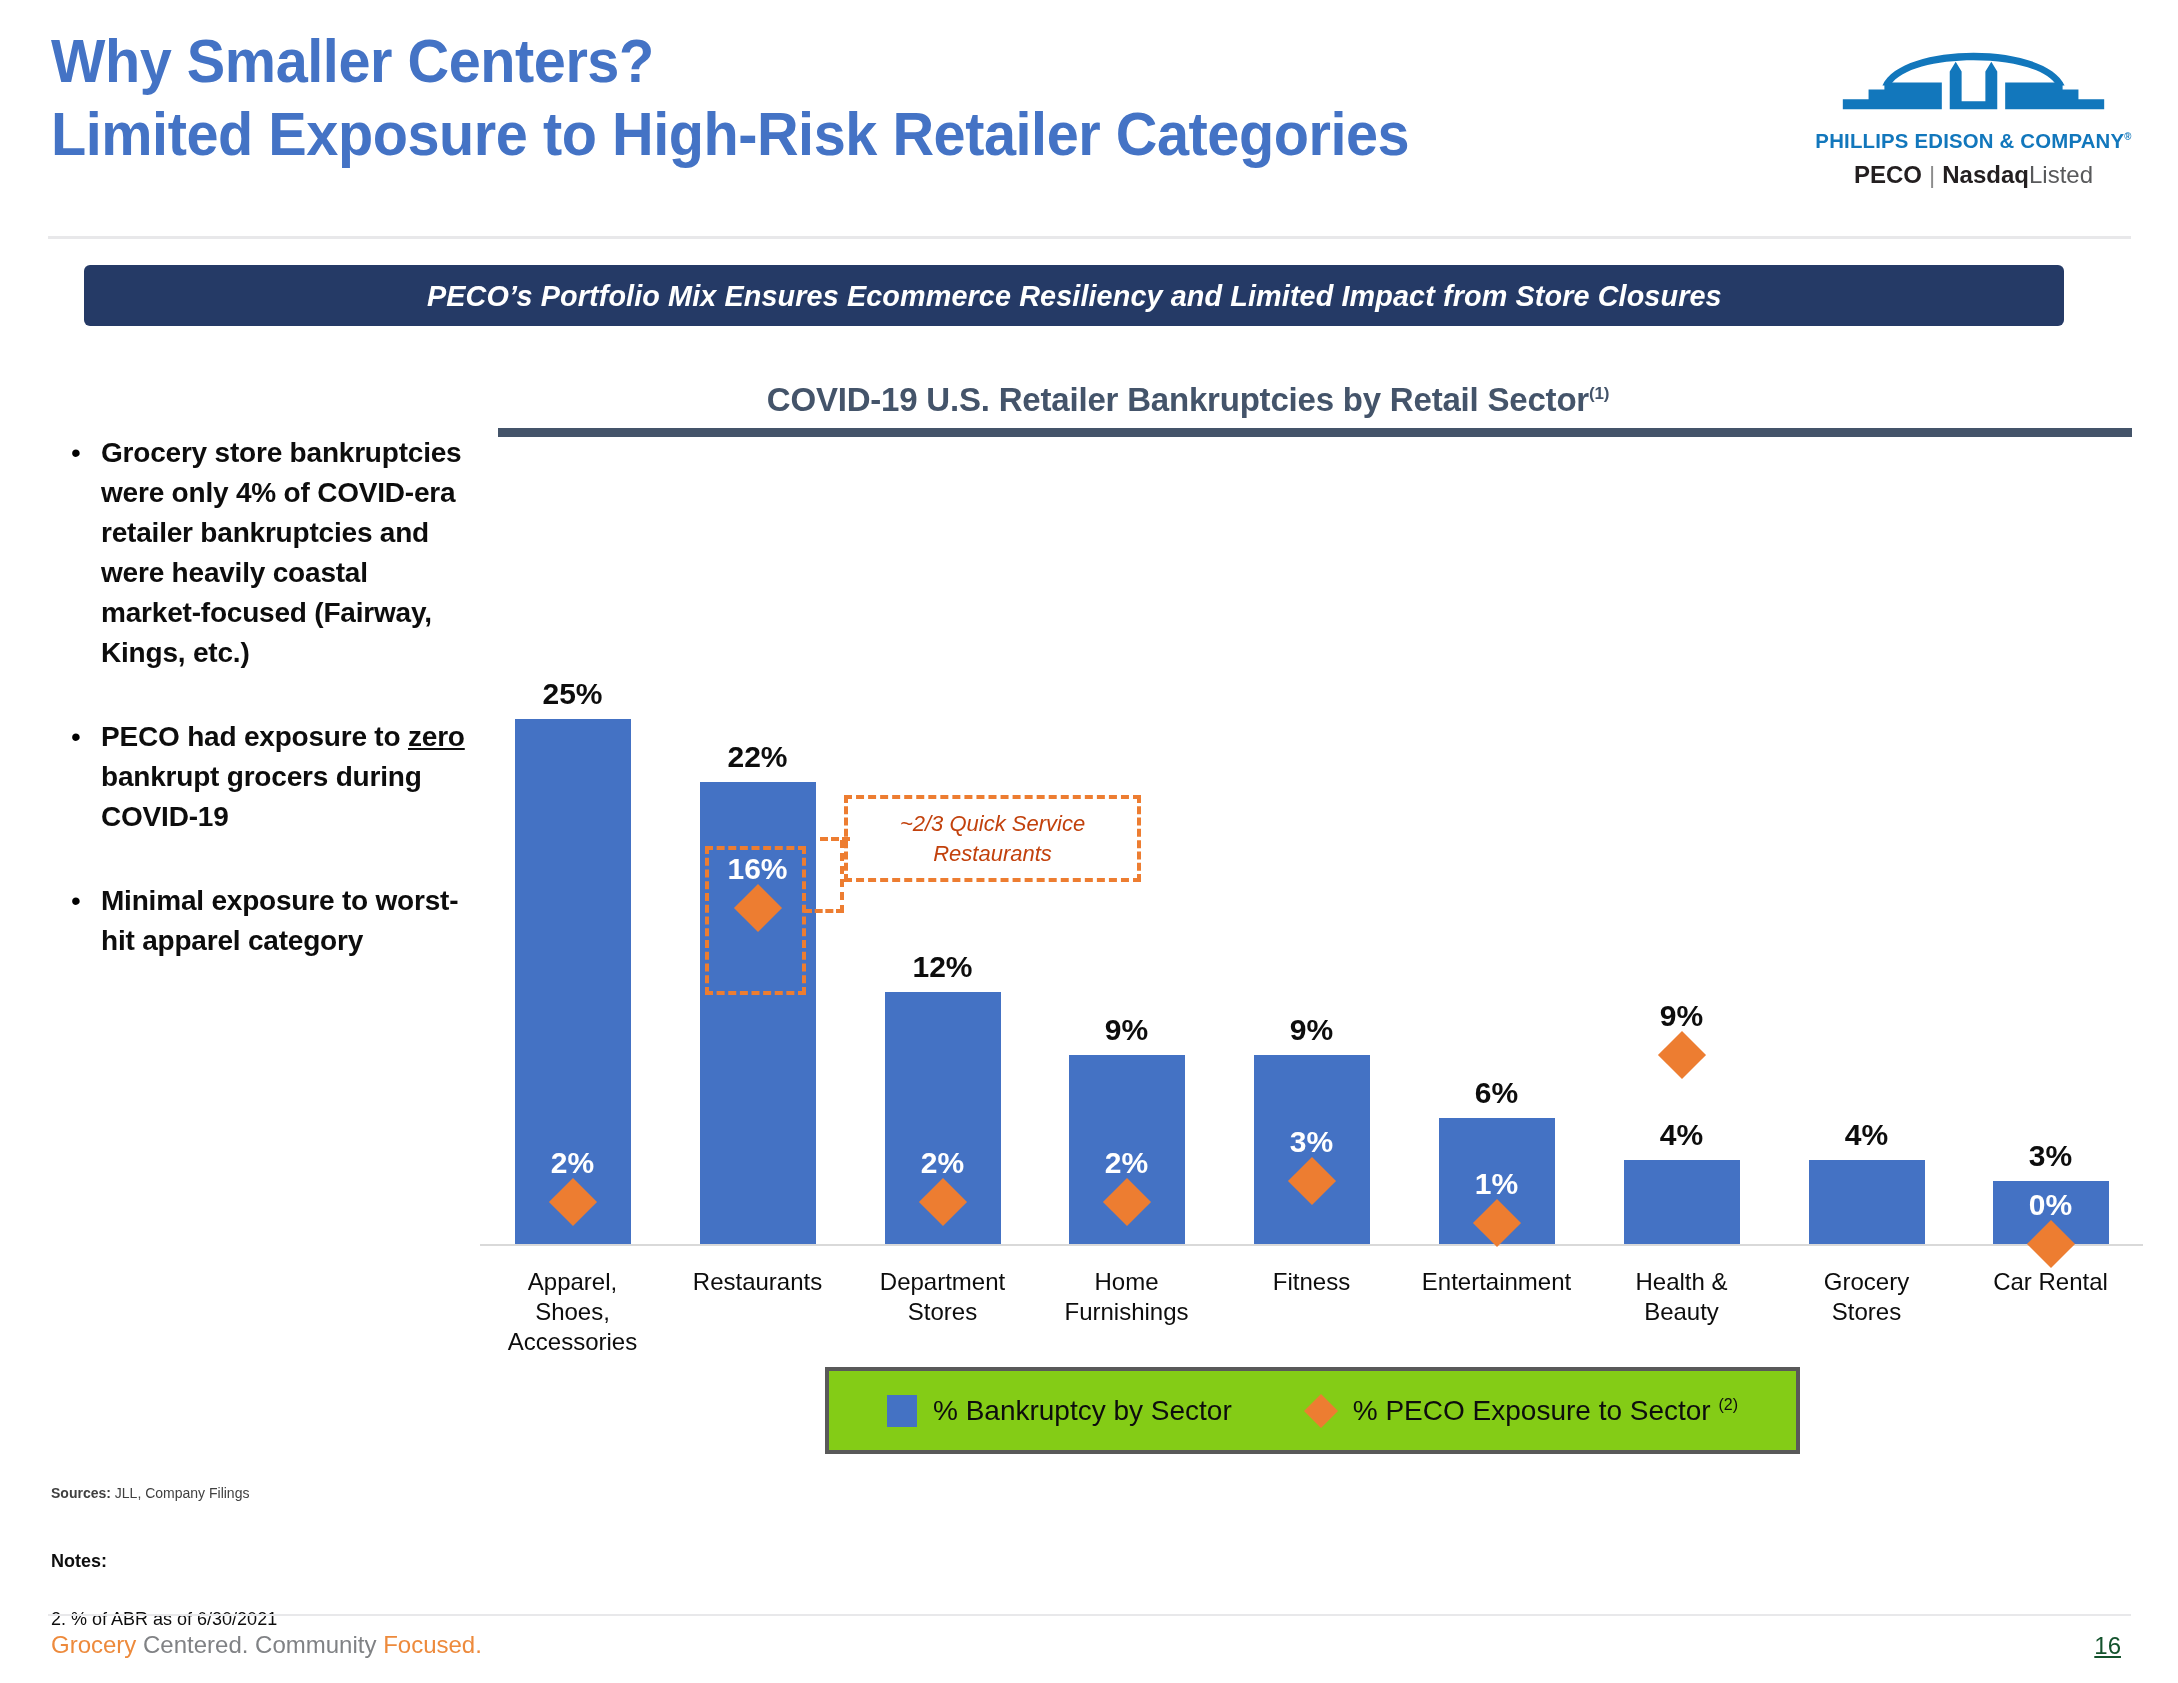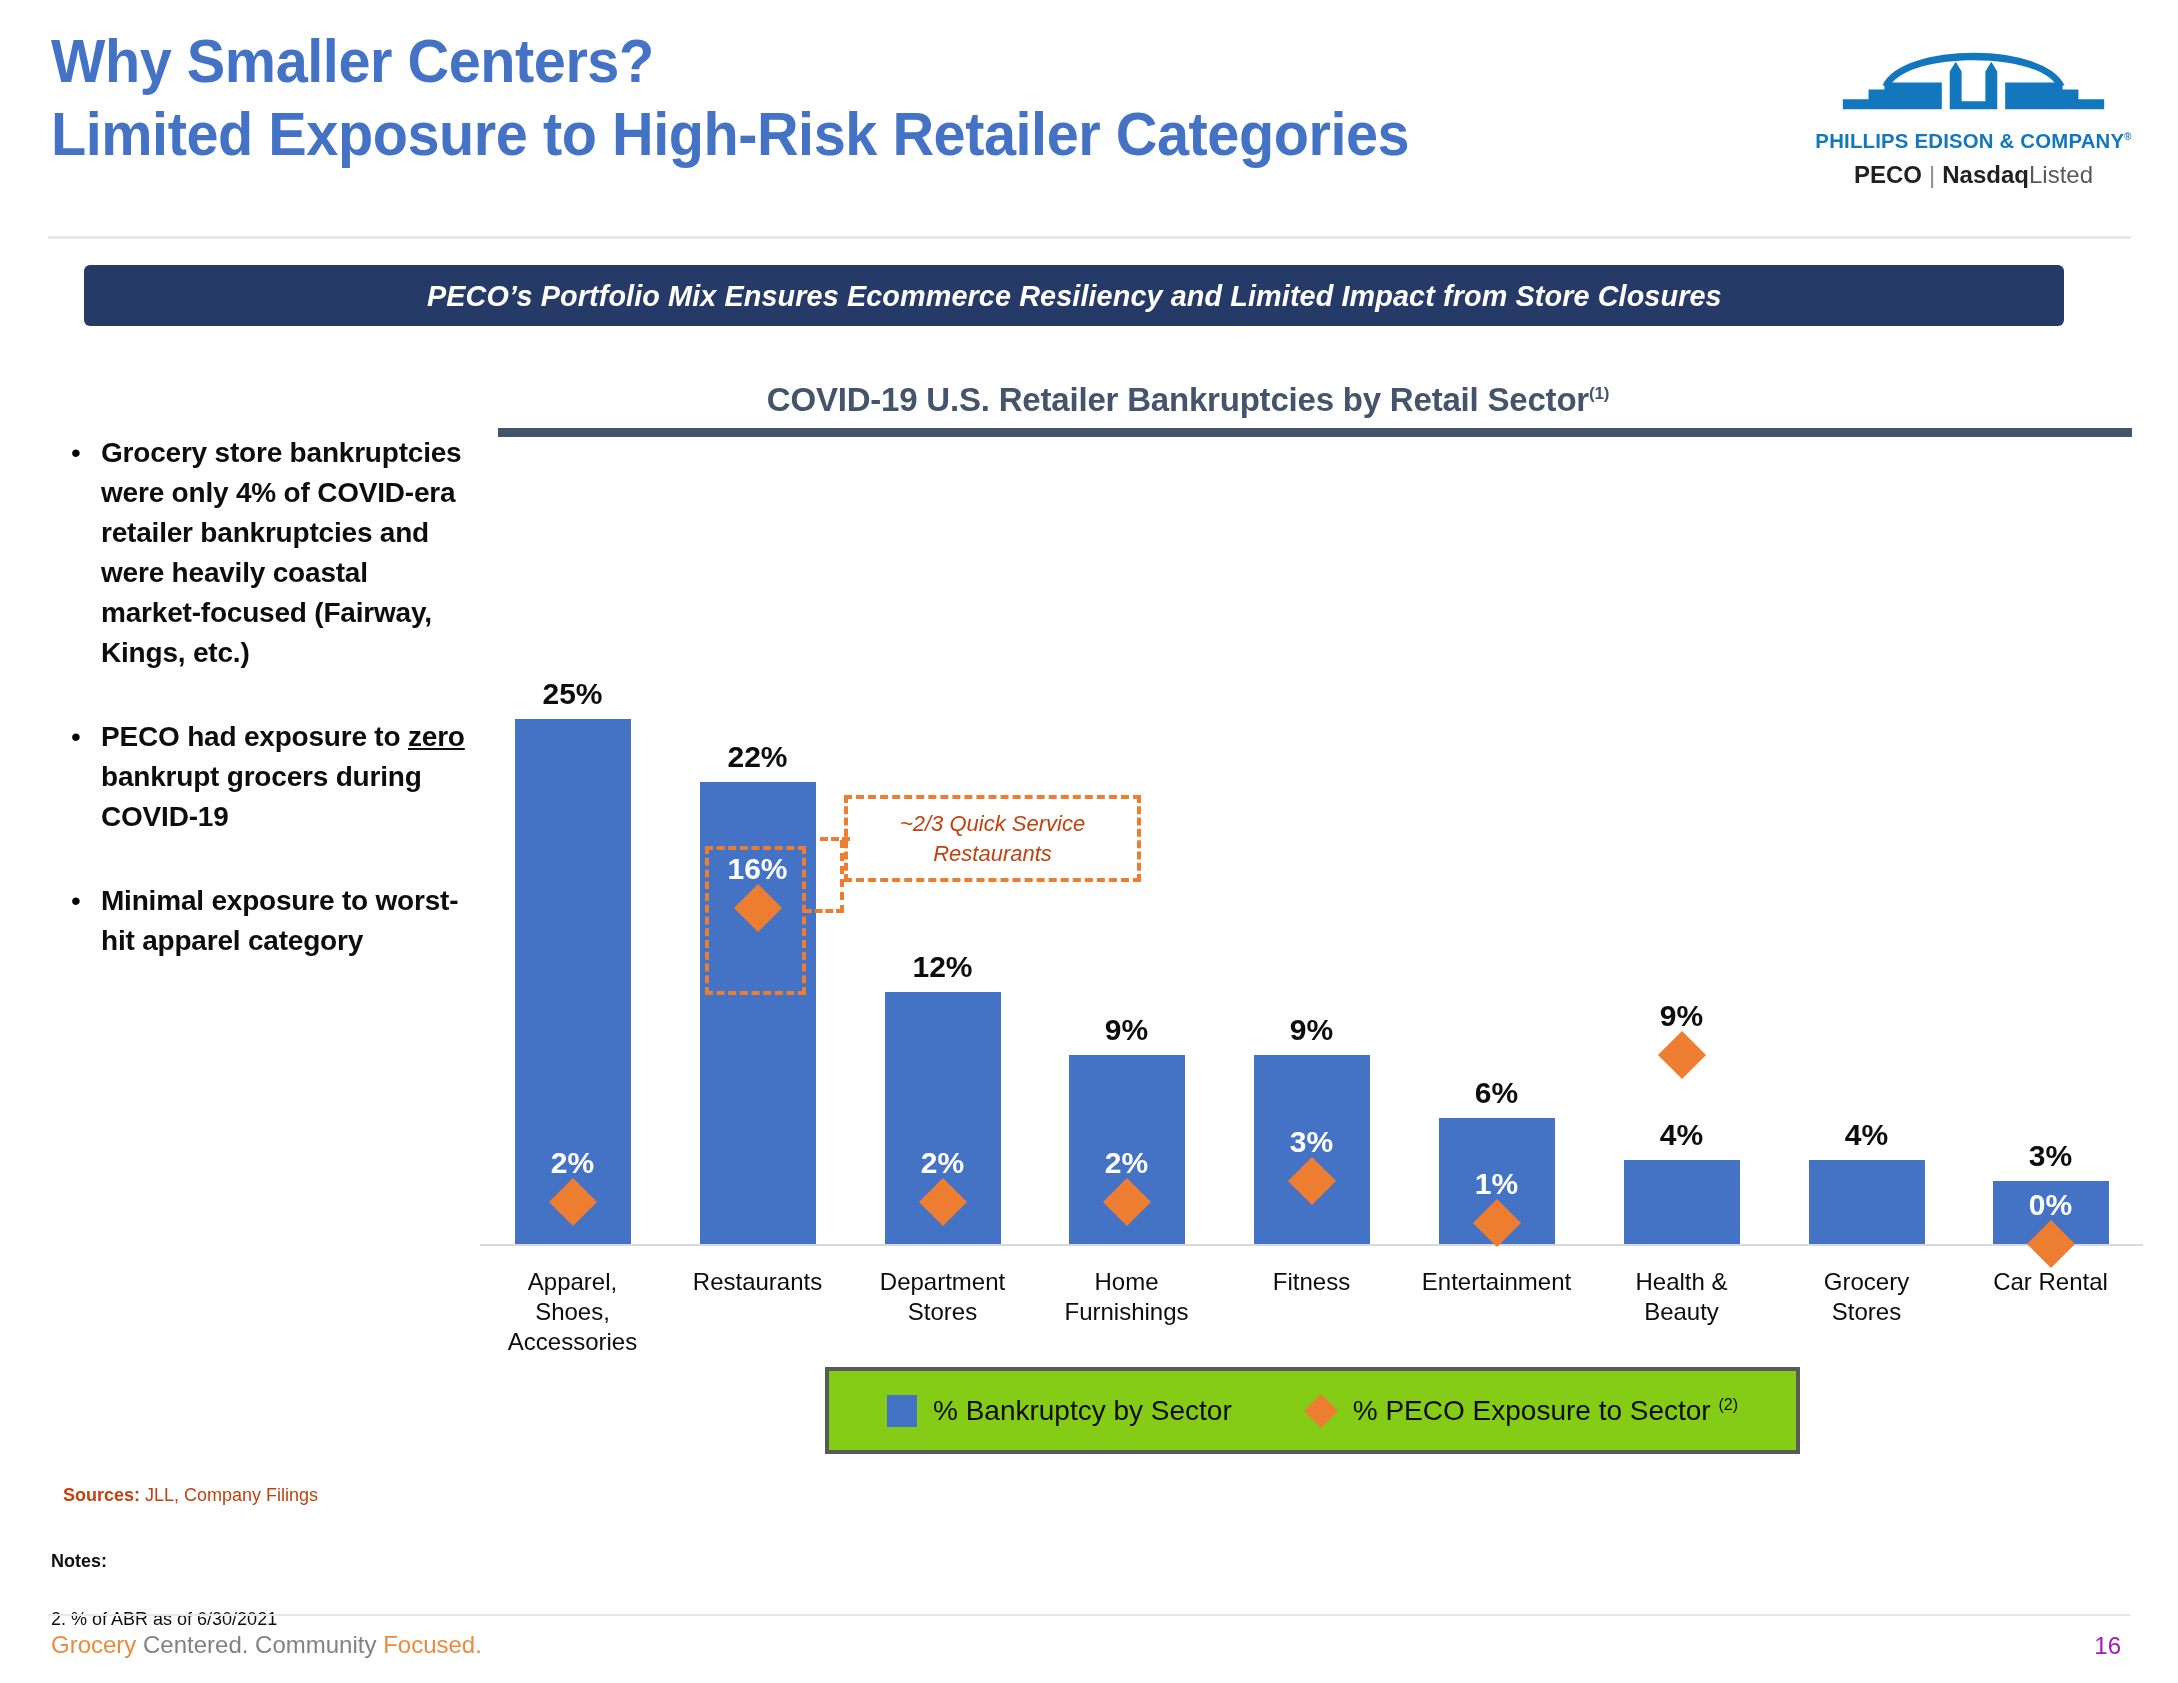--- a/index.html
+++ b/index.html
@@ -126,29 +126,29 @@
     border: 4px solid #595959; background: #84cc16;
     display: flex; align-items: center; justify-content: center; gap: 73px;
   }
   .legend-item { display: flex; align-items: center; gap: 16px; }
   .legend-swatch-sq { width: 30px; height: 32px; background: #4472C4; }
   .legend-swatch-dia { width: 24px; height: 24px; background: #ED7D31; transform: rotate(45deg); margin: 0 4px; }
   .legend-label { font-size: 28px; color: #0D0D0D; white-space: nowrap; }
   .legend-label sup { font-size: 16px; vertical-align: super; }
 
   
-  .sources { position: absolute; left: 51px; top: 1485px; font-size: 18px; color: #c2410c; margin-left: 12px; }
+  .sources { position: absolute; left: 51px; top: 1485px; font-size: 14px; color: #404040; }
   .sources b { font-weight: bold; }
   .notes { position: absolute; left: 51px; top: 1547px; font-size: 18px; color: #0D0D0D; line-height: 29px; }
   .notes b { font-weight: bold; }
   .foot-rule { position: absolute; left: 48px; top: 1614px; width: 2083px; height: 2px; background: #E8E8EA; }
   .tagline { position: absolute; left: 51px; top: 1631px; font-size: 24px; }
   .tagline .o { color: #ED8A3C; }
   .tagline .g { color: #808285; }
-  .pagenum { position: absolute; right: 57px; top: 1632px; font-size: 24px; color: #a21caf; }
+  .pagenum { position: absolute; right: 57px; top: 1632px; font-size: 24px; color: #14532d; text-decoration: underline; }
 </style>
 </head>
 <body>
 
 <div id="slide">
 
   <div class="title-block">
     <div class="title-line">Why Smaller Centers?</div>
     <div class="title-line">Limited Exposure to High-Risk Retailer Categories</div>
   </div>

